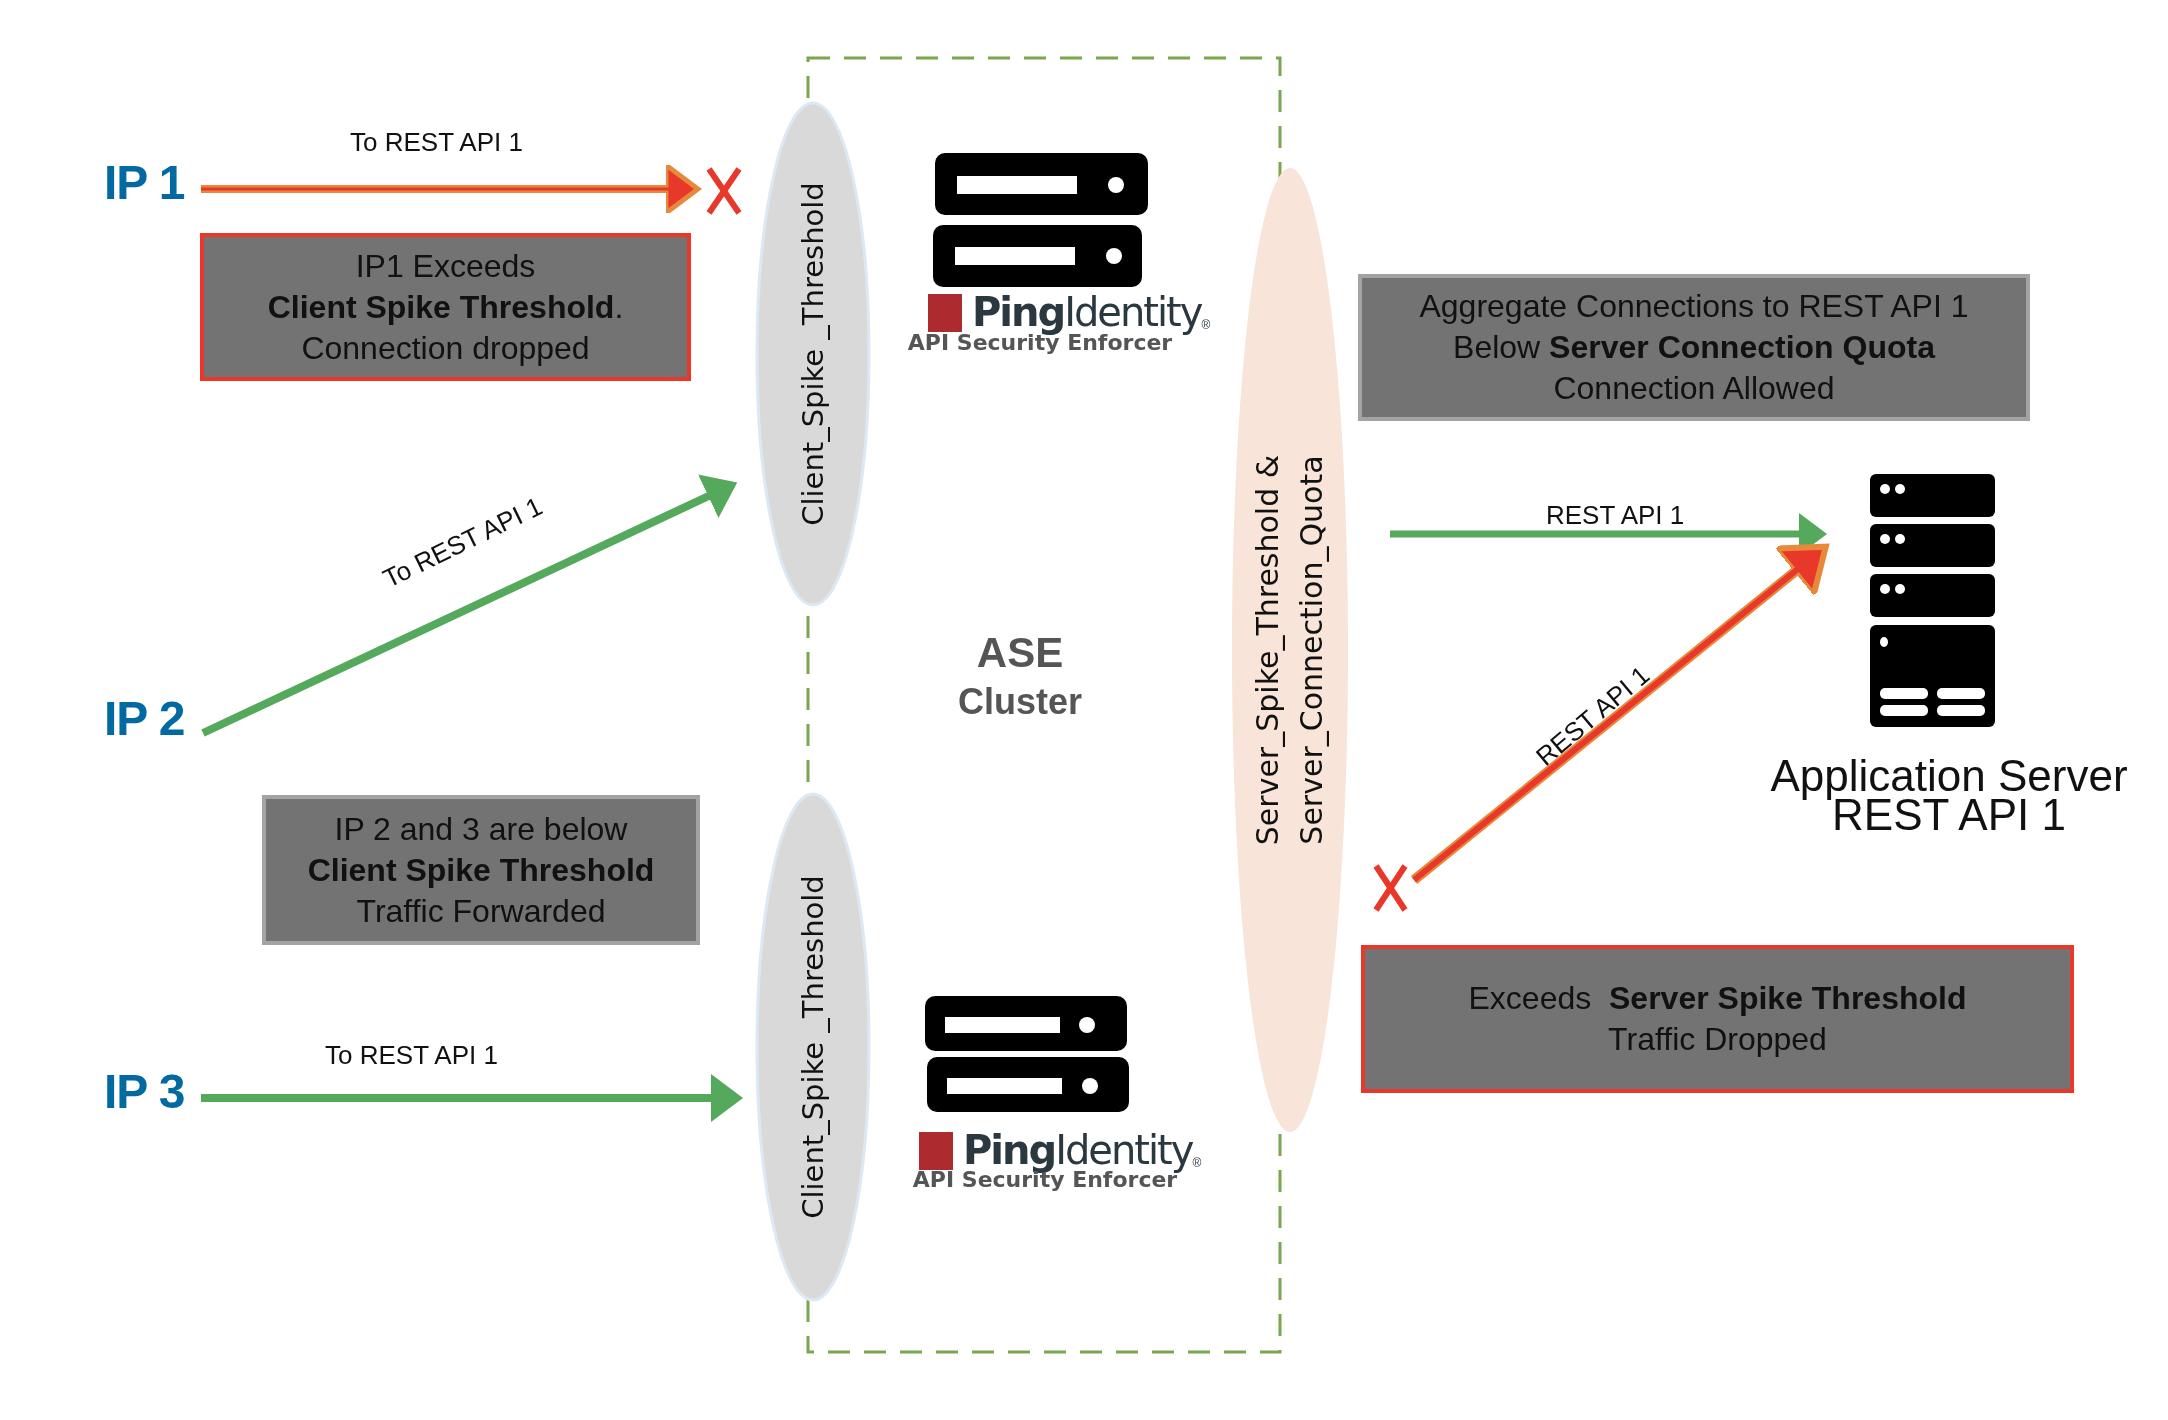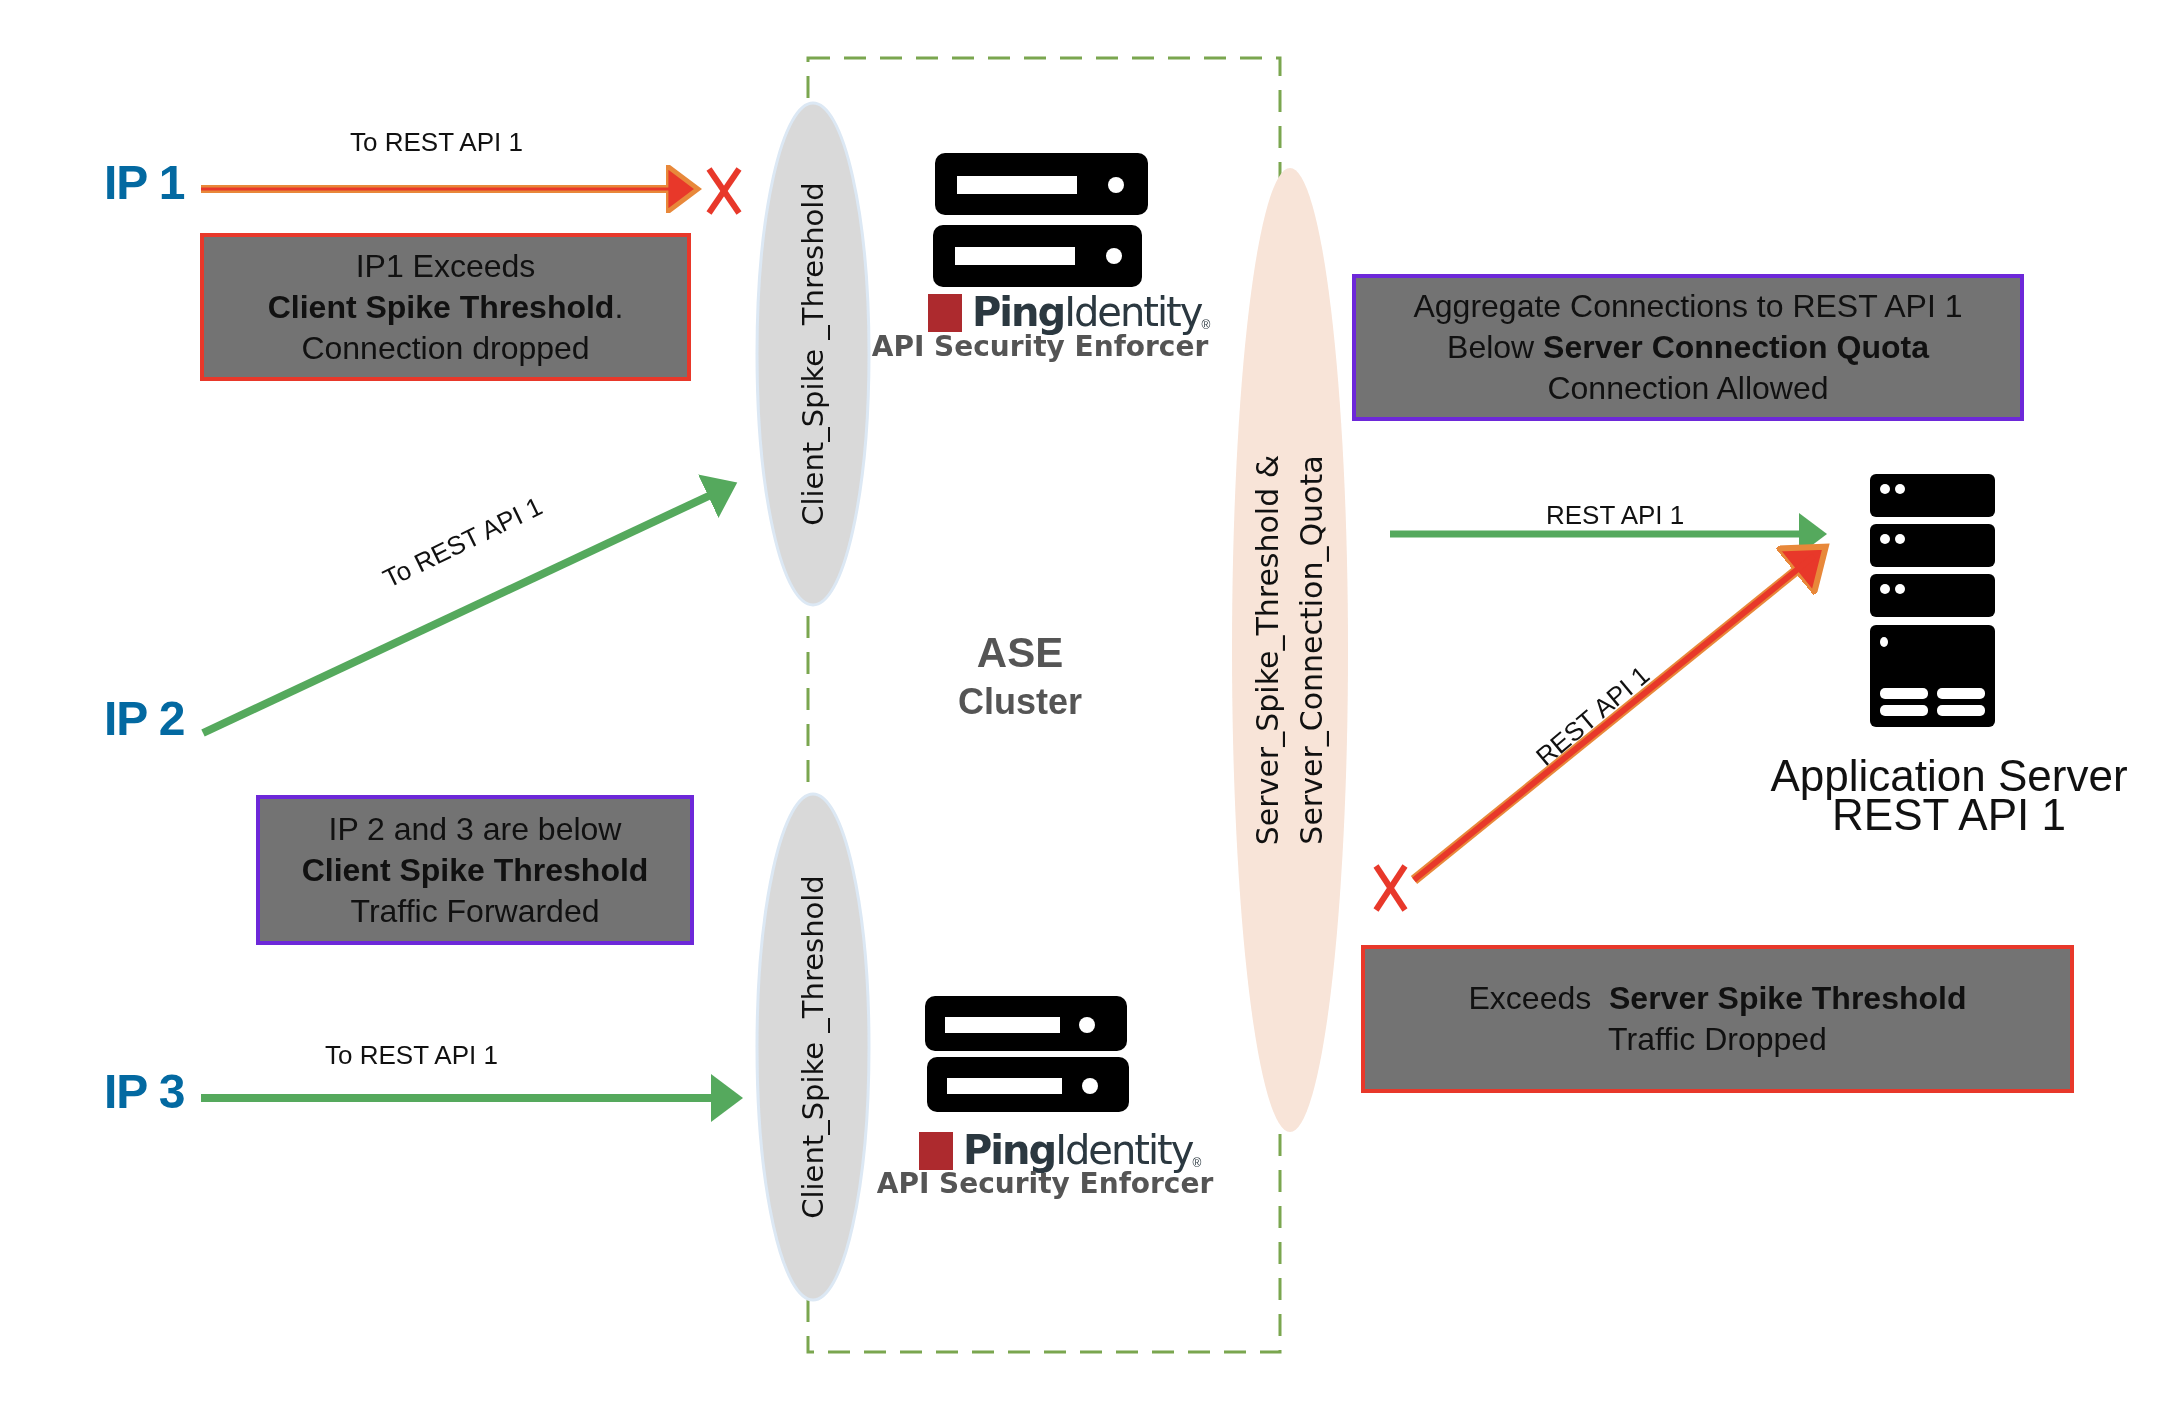--- a/index.html
+++ b/index.html
@@ -3,33 +3,33 @@
 <meta charset="utf-8">
 <style>
   html, body { margin:0; padding:0; background:#ffffff; }
   body { width:2168px; height:1420px; position:relative; overflow:hidden; font-family:"Liberation Sans", sans-serif; color:#111; }
   svg#diagram { position:absolute; left:0; top:0; }
   .abs { position:absolute; }
   .ip-label { font-family:"Liberation Sans", sans-serif; font-weight:bold; font-size:48px; color:#0369a1; letter-spacing:-1px; }
   .flow-label { font-size:26px; color:#111; white-space:nowrap; }
   .note { position:absolute; box-sizing:border-box; background:#737373; text-align:center; font-size:32px; line-height:41px; color:#111; display:flex; flex-direction:column; justify-content:center; }
   .note.red { border:4px solid #e8382a; }
-  .note.green { border:4px solid #6d28d9; }
+  .note.green { border:4px solid #a3a3a3;margin-left:6px; }
   .note b { font-weight:bold; }
   .ellipse-text { position:absolute; font-family:"DejaVu Sans", sans-serif; font-size:29px; color:#111; white-space:nowrap; transform:translate(-50%,-50%) rotate(-90deg); }
   .ellipse-text.two { font-size:30px; line-height:44px; text-align:center; }
   .cluster { position:absolute; transform:translateX(-50%); text-align:center; font-weight:bold; color:#555; }
   .cluster .a { font-size:42px; line-height:50px; }
   .cluster .b { font-size:36px; line-height:48px; }
   .ping { position:absolute; display:flex; align-items:flex-end; }
   .ping .sq { width:34px; height:38px; background:#ad2a2e; margin-right:10px; }
   .ping .word { font-family:"DejaVu Sans", sans-serif; font-size:40px; line-height:40px; color:#2b3840; letter-spacing:-2px; }
   .ping .word b { font-weight:bold; }
   .ping .reg { font-size:12px; color:#2b3840; }
-  .ase-name { position:absolute; transform:translateX(-50%); font-family:"DejaVu Sans", sans-serif; font-weight:bold; font-size:28px; color:#555; white-space:nowrap; }
+  .ase-name { position:absolute; transform:translateX(-50%); font-family:"DejaVu Sans", sans-serif; font-weight:bold; font-size:22px; color:#555; white-space:nowrap; }
   .app-label { position:absolute; transform:translateX(-50%); font-size:44px; color:#111; text-align:center; line-height:39px; white-space:nowrap;margin-top:32px; }
 </style>
 </head>
 <body>
 
 <svg id="diagram" width="2168" height="1420" viewBox="0 0 2168 1420">
   <defs>
     <marker id="arrGreen" markerWidth="6" markerHeight="6" refX="3" refY="3" orient="auto" markerUnits="strokeWidth">
       <path d="M0,0 L4,3 L0,6 Z" fill="#55a95d"></path>
     </marker>

